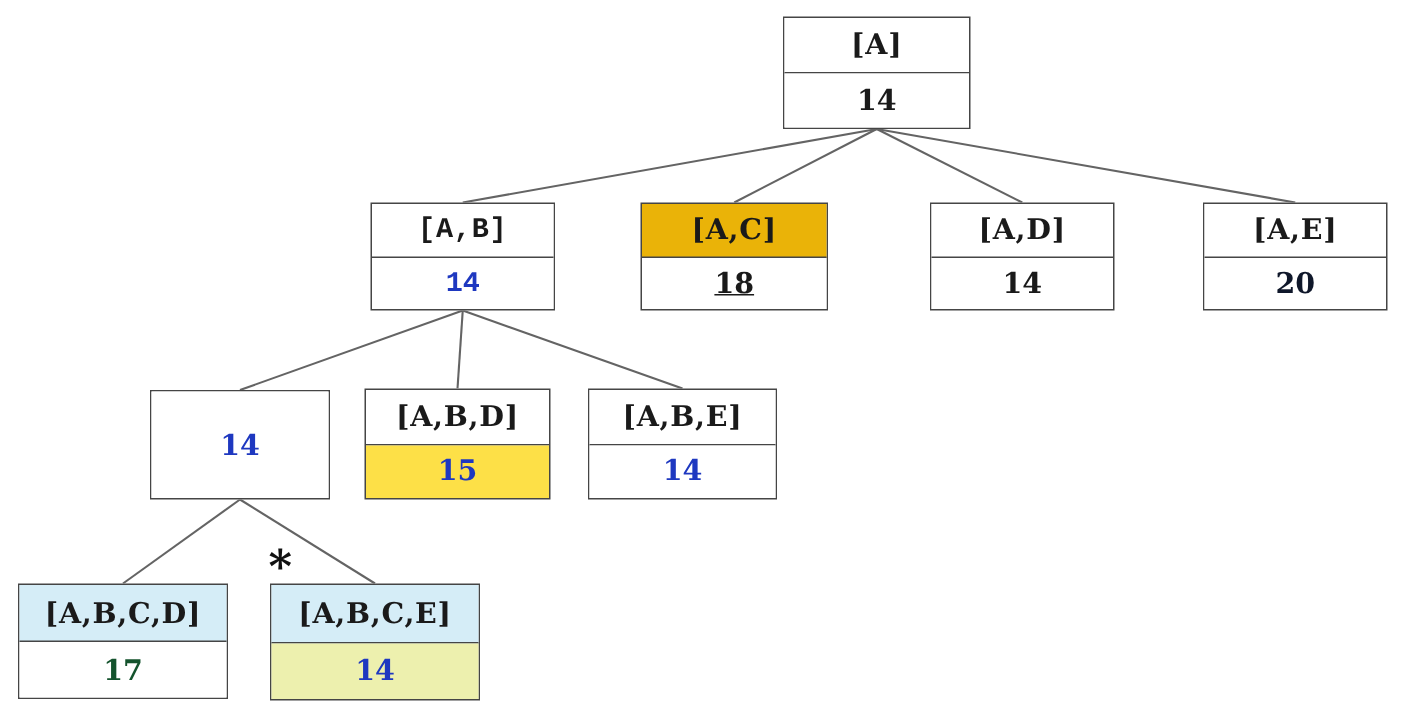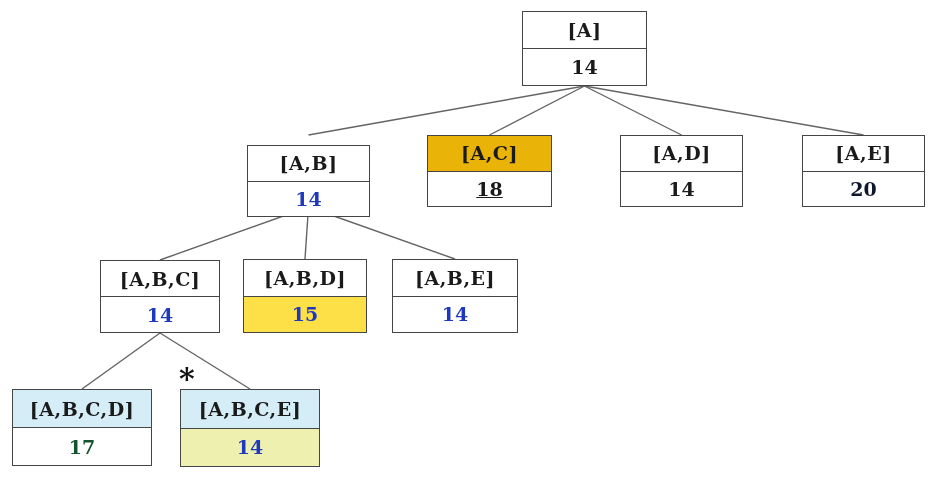--- a/index.html
+++ b/index.html
@@ -67,38 +67,37 @@
       <line x1="308.5" y1="207" x2="305" y2="259" stroke="#646464" stroke-width="1.4"></line>
       <line x1="308.5" y1="207" x2="455" y2="259" stroke="#646464" stroke-width="1.4"></line>
       <line x1="160" y1="333" x2="82" y2="389" stroke="#646464" stroke-width="1.4"></line>
       <line x1="160" y1="333" x2="250" y2="389" stroke="#646464" stroke-width="1.4"></line>
     </svg>
   <div id="node-layer">
       <div class="node" style="left: 522px; top: 11px; width: 125px; height: 75px;">
         <div class="cell header" style="background: rgb(255, 255, 255);">[A]</div>
         <div class="cell value" style="background: rgb(255, 255, 255); color: rgb(26, 26, 26);">14</div>
       </div>
-      <div class="node" style="left: 247px; top: 145px; width: 123px; height: 72px;">
+      <div class="node" style="left: 247px; top: 135px; width: 123px; height: 72px; font-family: Liberation Mono, monospace;">
         <div class="cell header" style="background: rgb(255, 255, 255);">[A,B]</div>
         <div class="cell value" style="background: rgb(255, 255, 255); color: rgb(30, 56, 192);">14</div>
       </div>
       <div class="node" style="left: 427px; top: 135px; width: 125px; height: 72px;">
         <div class="cell header" style="background: #eab308;">[A,C]</div>
         <div class="cell value" style="background: rgb(255, 255, 255); color: rgb(26, 26, 26); text-decoration: underline;">18</div>
       </div>
       <div class="node" style="left: 620px; top: 135px; width: 123px; height: 72px;">
         <div class="cell header" style="background: rgb(255, 255, 255);">[A,D]</div>
         <div class="cell value" style="background: rgb(255, 255, 255); color: rgb(26, 26, 26);">14</div>
       </div>
       <div class="node" style="left: 802px; top: 135px; width: 123px; height: 72px;">
         <div class="cell header" style="background: rgb(255, 255, 255);">[A,E]</div>
         <div class="cell value" style="background: rgb(255, 255, 255); color: #0f172a;">20</div>
       </div>
       <div class="node" style="left: 100px; top: 260px; width: 120px; height: 73px;">
-        <div class="cell header" style="background: rgb(255, 255, 255);">[A,B,C]</div>
         <div class="cell value" style="background: rgb(255, 255, 255); color: rgb(30, 56, 192);">14</div>
       </div>
       <div class="node" style="left: 243px; top: 259px; width: 124px; height: 74px;">
         <div class="cell header" style="background: rgb(255, 255, 255);">[A,B,D]</div>
         <div class="cell value" style="background: #fde047; color: rgb(30, 56, 192);">15</div>
       </div>
       <div class="node" style="left: 392px; top: 259px; width: 126px; height: 74px;">
         <div class="cell header" style="background: rgb(255, 255, 255);">[A,B,E]</div>
         <div class="cell value" style="background: rgb(255, 255, 255); color: rgb(30, 56, 192);">14</div>
       </div>

